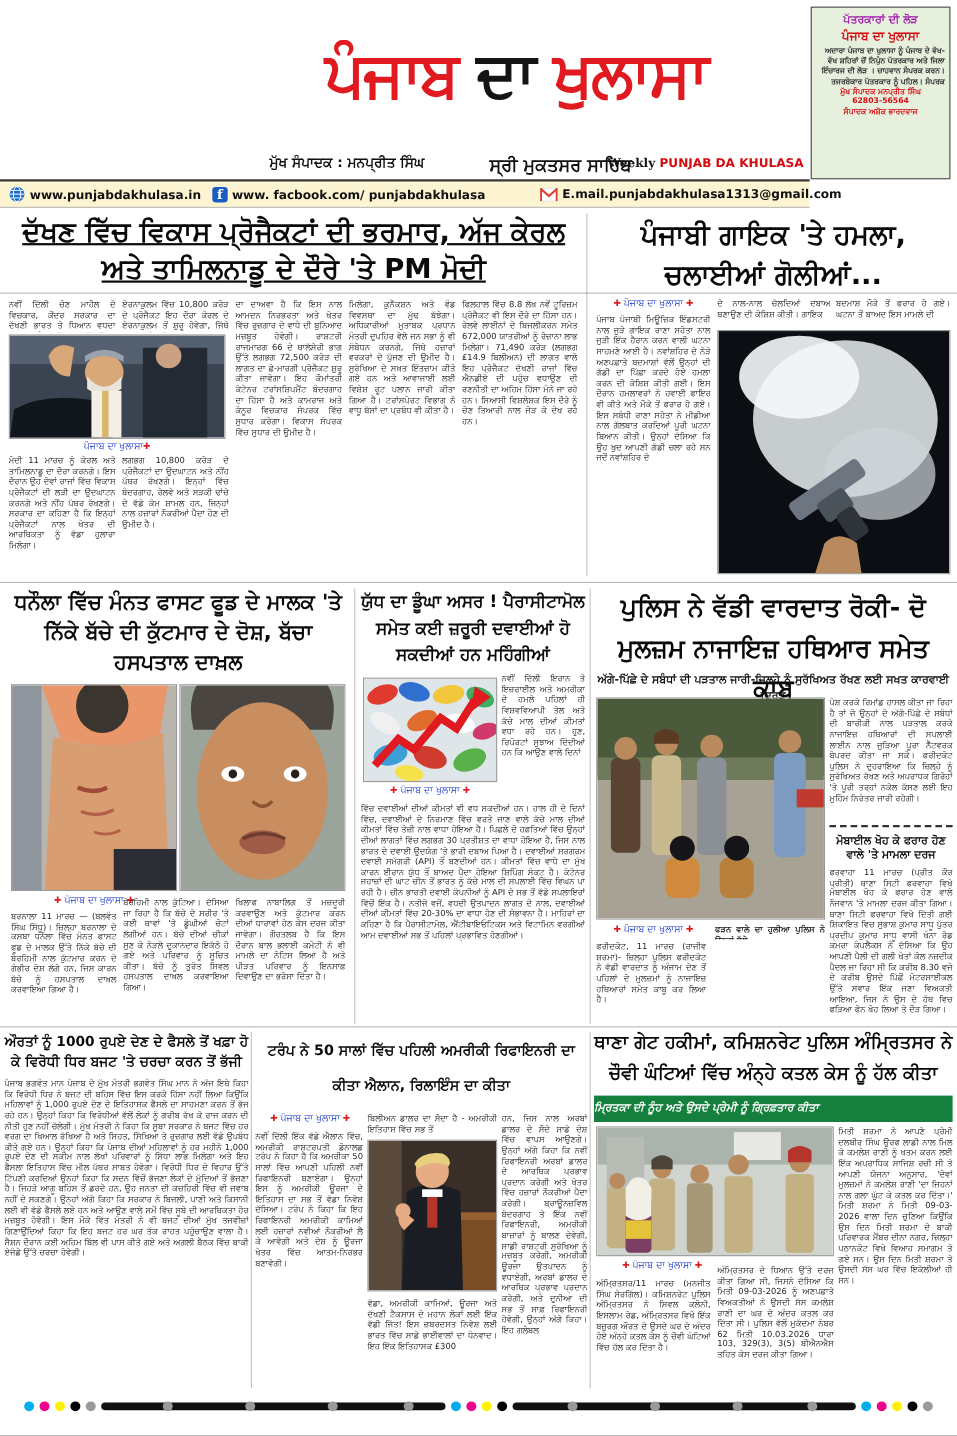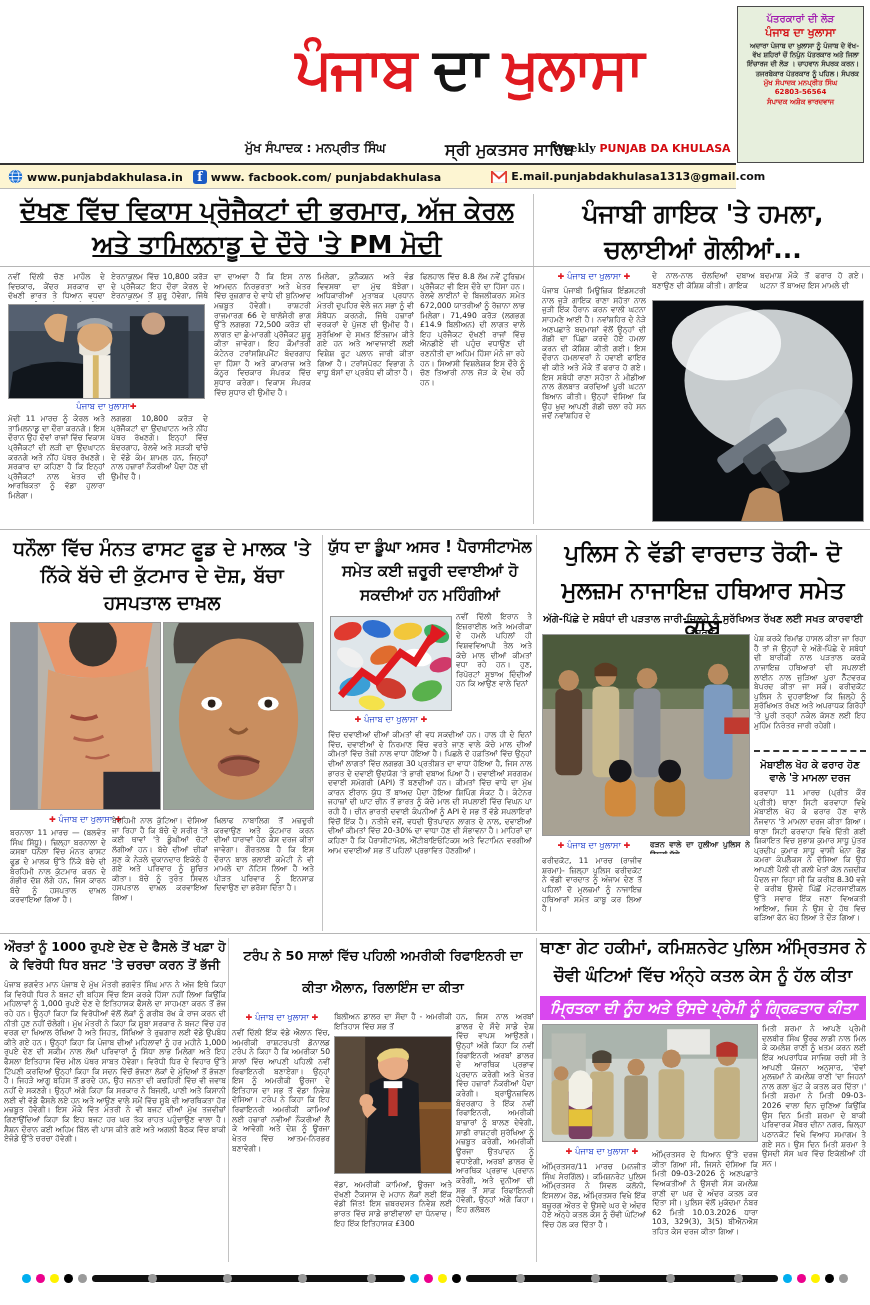--- a/index.html
+++ b/index.html
@@ -25,22 +25,22 @@
   .adbox .t1{color:#a21caf;font-weight:bold;font-size:10px;line-height:15px;}
   .adbox .t2{color:#d40b10;font-weight:bold;font-size:11px;line-height:14px;}
   .adbox .bd{color:#222;font-weight:bold;font-size:6.8px;line-height:1.35;text-align:right;margin-top:2px;}
   .adbox .ct{color:#d40b10;font-weight:bold;font-size:7px;line-height:1.4;}
   .contactbar{left:0;top:163px;width:736px;height:26px;background:#fdf5d2;border-top:2px solid #333;
               border-bottom:1px solid #bbb;display:flex;align-items:center;gap:10px;padding:0 8px;}
   .contactbar .item{display:flex;align-items:flex-end;gap:4px;font-weight:bold;font-size:11px;color:#111;white-space:nowrap;}
   .fb{width:14px;height:14px;background:#1b5bc4;color:#fff;border-radius:3px;font-weight:bold;
       font-size:12px;line-height:14px;text-align:center;font-family:"DejaVu Serif",serif;}
   .subhead{font-weight:bold;text-align:center;color:#101010;}
-  .banner{background:#d946ef;color:#ffffff;font-weight:bold;font-style:italic;
-          text-align:center;font-size:15px;line-height:24px;}
+  .banner{background:#15803d;color:#ffffff;font-weight:bold;font-style:italic;
+          text-align:left;font-size:10px;line-height:24px;}
   .dashes{border-top:2px dashed #333;}
   .photo{border:1px solid #999;overflow:hidden;}
   .photo svg{display:block;width:100%;height:100%;}
   .weekly{font-size:11px;font-weight:bold;white-space:nowrap;}
   .weekly .w{color:#111;font-family:"DejaVu Serif",serif;}
   .weekly .n{color:#d40b10;}
   .minit{font-weight:bold;font-size:10px;line-height:13px;text-align:center;color:#0a0a0a;}
   
   .regstrip{left:22px;top:1272px;width:826px;height:12px;display:flex;align-items:center;gap:5px;}
   .dot{width:9px;height:9px;border-radius:50%;flex:0 0 auto;}

